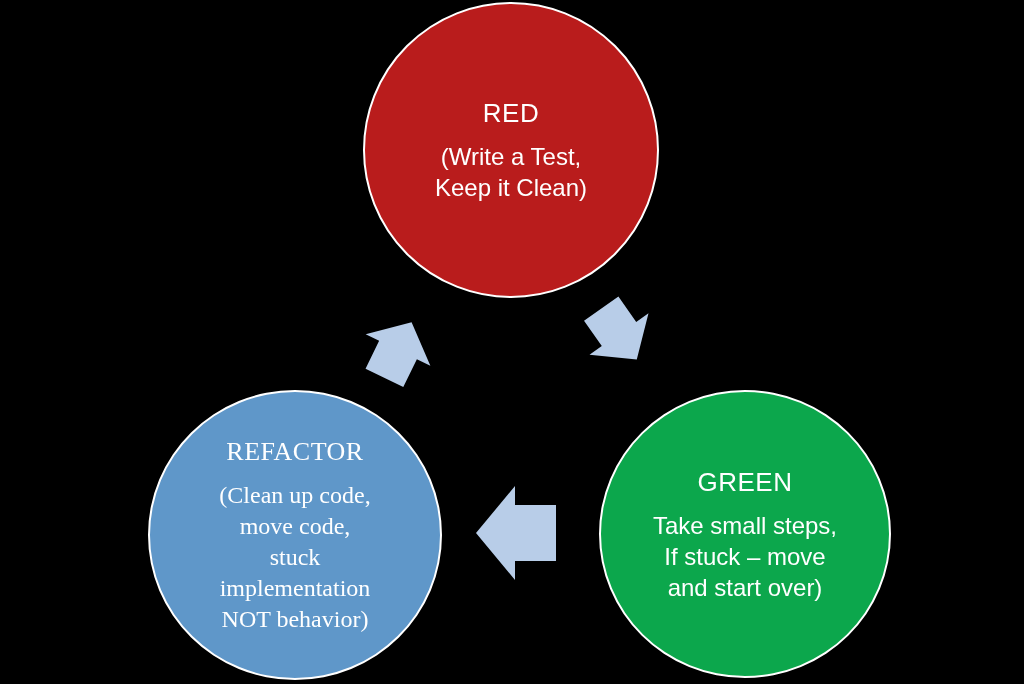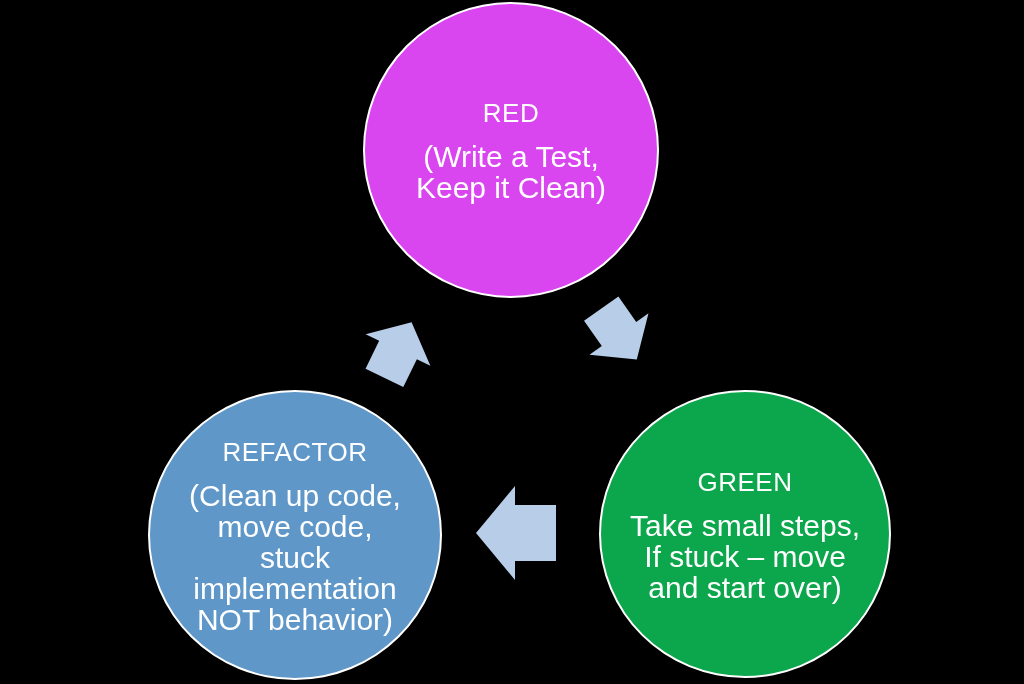--- a/index.html
+++ b/index.html
@@ -29,37 +29,38 @@
     color: #ffffff;
     text-align: center;
   }
   .node .node-title {
     font-size: 26px;
     line-height: 32px;
     margin-bottom: 12px;
     letter-spacing: 0.5px;
   }
   .node .node-body {
-    font-size: 30px;
+    font-size: 24px;
     line-height: 31px;
   }
   .node-red {
     left: 363px; top: 2px;
     width: 296px; height: 296px;
-    background: #d946ef;
+    background: #b91c1c;
   }
   .node-green {
     left: 599px; top: 390px;
     width: 292px; height: 288px;
     background: #0ca74c;
   }
   .node-refactor {
     left: 148px; top: 390px;
     width: 294px; height: 290px;
     background: #5f97c9;
+    font-family: Liberation Serif, serif;
   }
   .arrow-svg {
     position: absolute;
     width: 140px;
     height: 140px;
     overflow: visible;
   }
   .arrow-shape { fill: #b8cde8; }
   #arrow-red-to-green   { left: 549px; top: 264px; }
   #arrow-green-to-refactor { left: 446px; top: 463px; }

